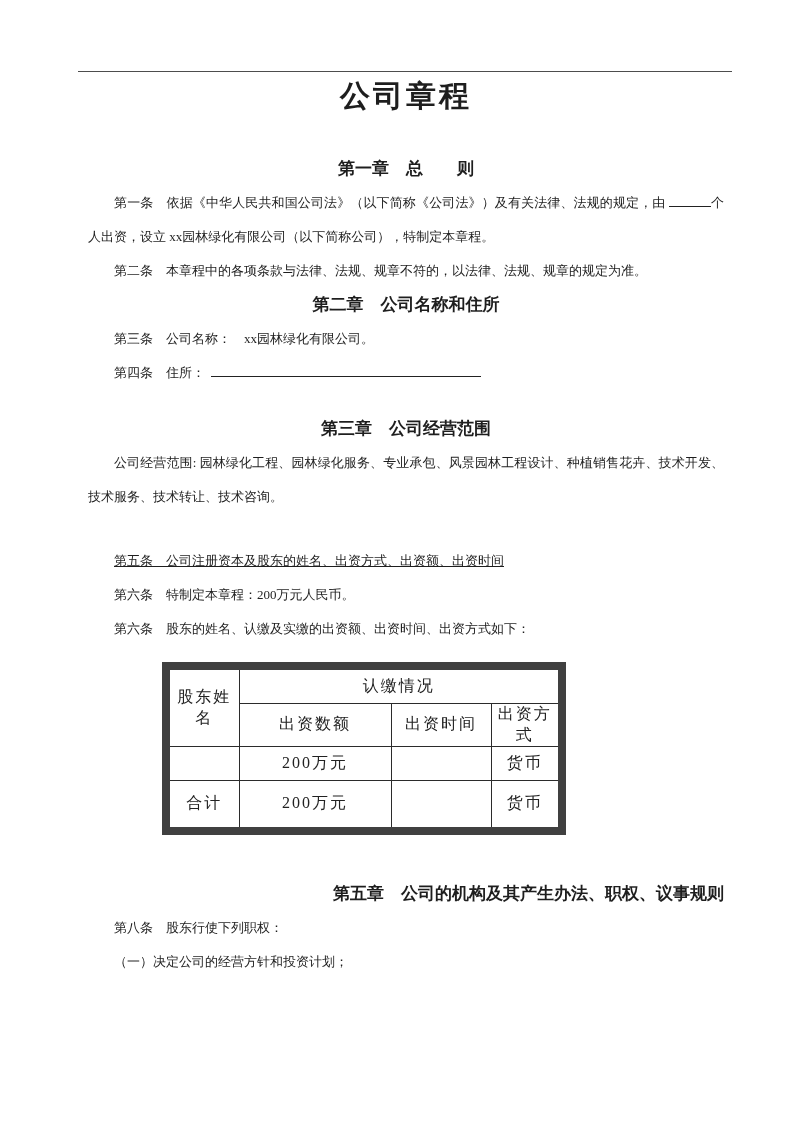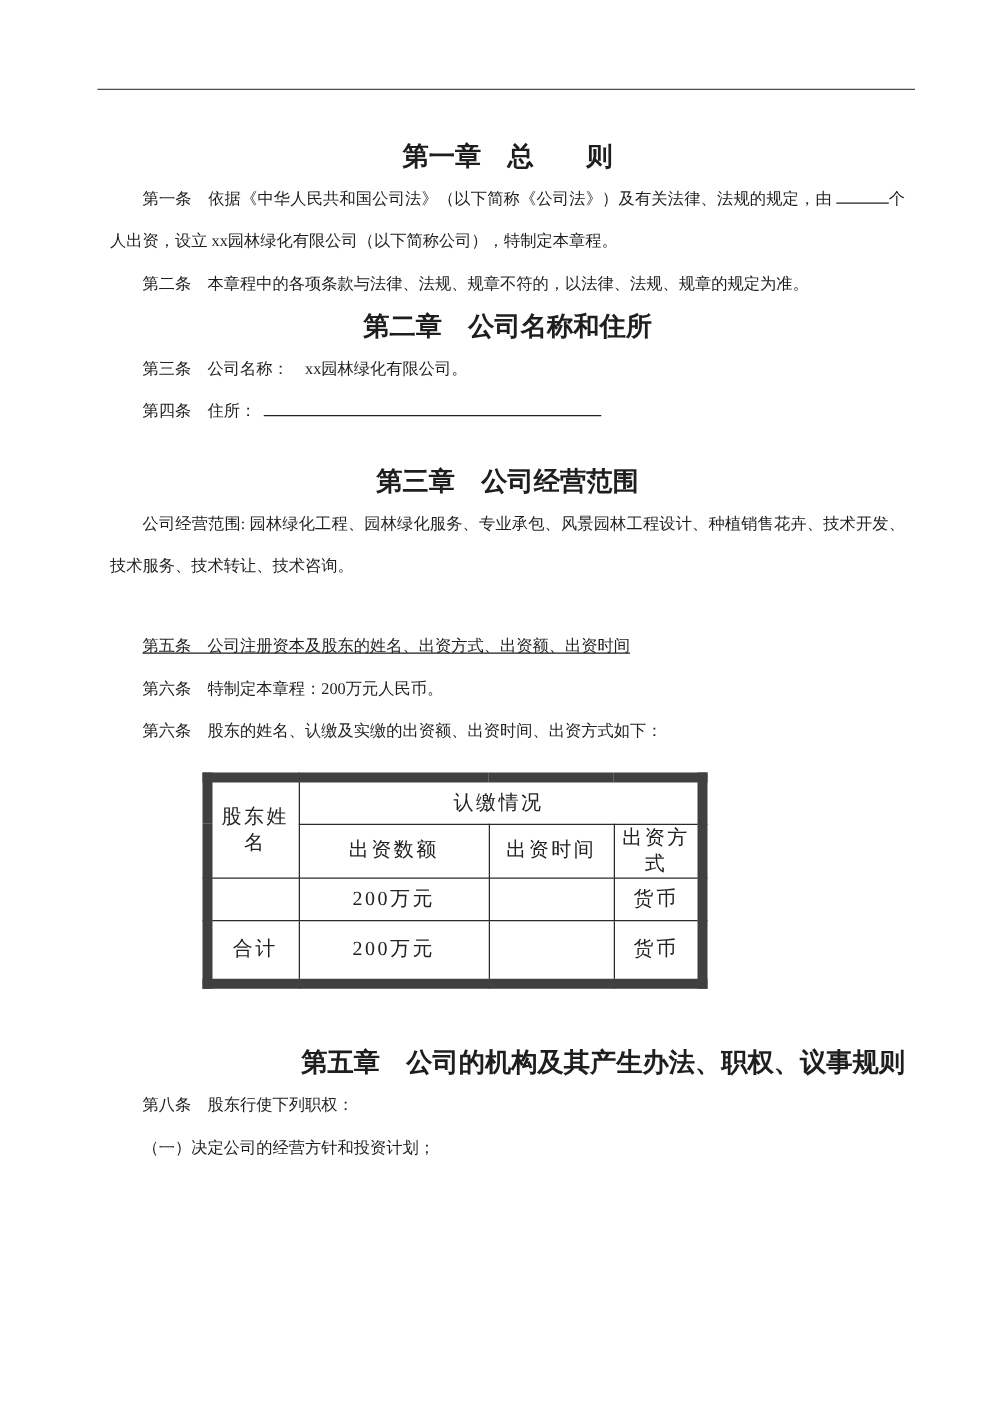--- a/index.html
+++ b/index.html
@@ -26,21 +26,21 @@
   }
   .doc-title {
     margin-top: 4px;
     font-size: 30px;
     line-height: 40px;
     font-weight: bold;
     text-align: center;
     letter-spacing: 3px;
   }
   .chapter {
-    font-size: 21px;
+    font-size: 17px;
     line-height: 34px;
     font-weight: bold;
     text-align: center;
     margin: 0;
   }
   .ch1 { margin-top: 36px; }
   .ch3 { margin-top: 22px; }
   .ch5 { margin-top: 42px; text-align: right; }
   .para {
     margin: 0;
@@ -85,20 +85,21 @@
   td.cell-wide   { font-size: 17px; letter-spacing: 6px; }
 </style>
 </head>
 <body>
 
 <div class="page">
   <div class="content">
 
     <div class="header-rule"></div>
 
+    <div class="doc-title">公司章程</div>
 
     <div class="chapter ch1">第一章　总　　则</div>
 
     <p class="para"><span>第一条　依据《中华人民共和国公司法》（以下简称《公司法》）及有关法律、法规的规定，由</span> <span class="blank blank-short"></span><span>个人出资，设立 xx园林绿化有限公司（以下简称公司），特制定本章程。</span></p>
 
     <p class="para">第二条　本章程中的各项条款与法律、法规、规章不符的，以法律、法规、规章的规定为准。</p>
 
     <div class="chapter">第二章　公司名称和住所</div>
 
     <p class="para">第三条　公司名称：　xx园林绿化有限公司。</p>

